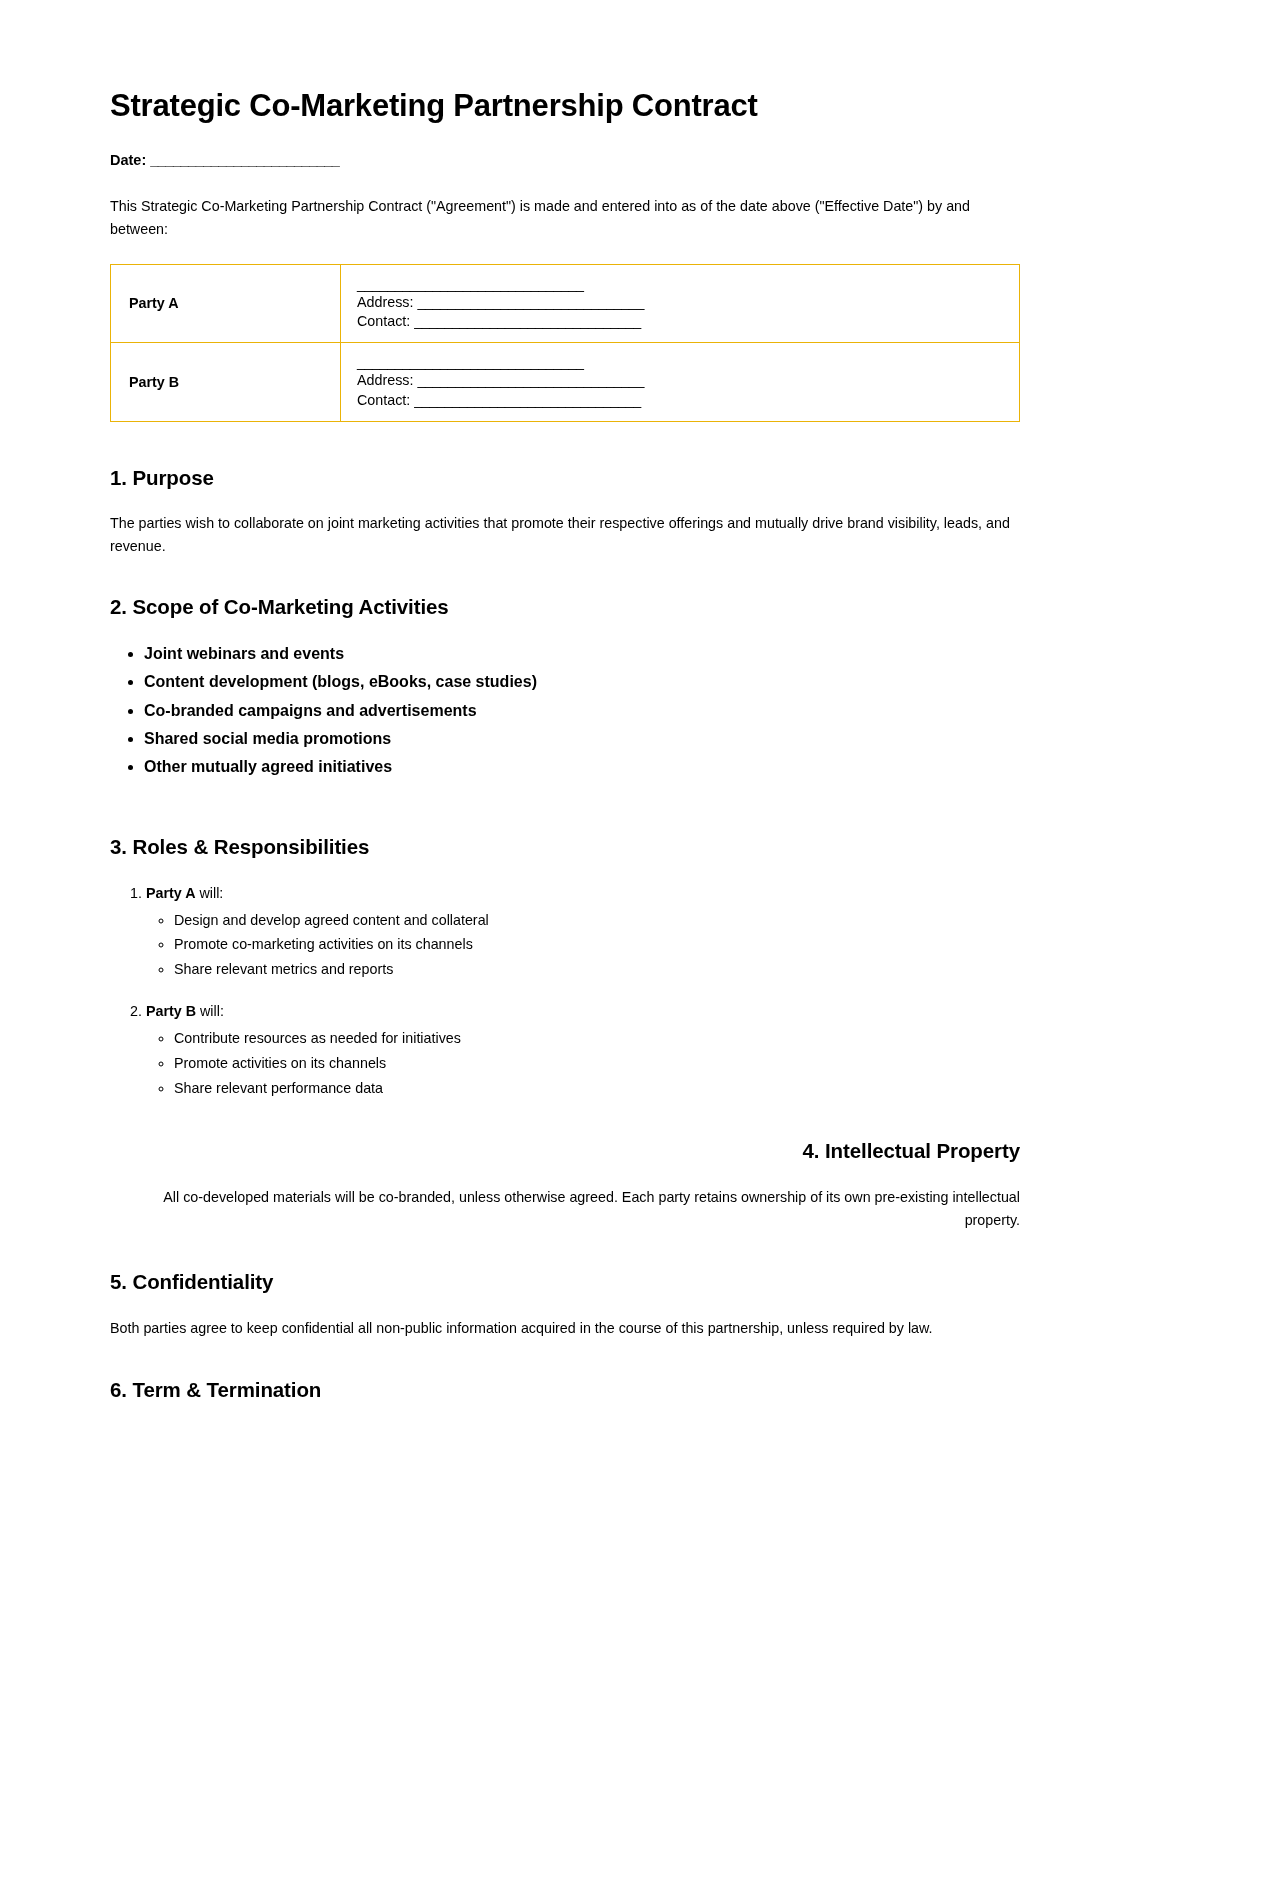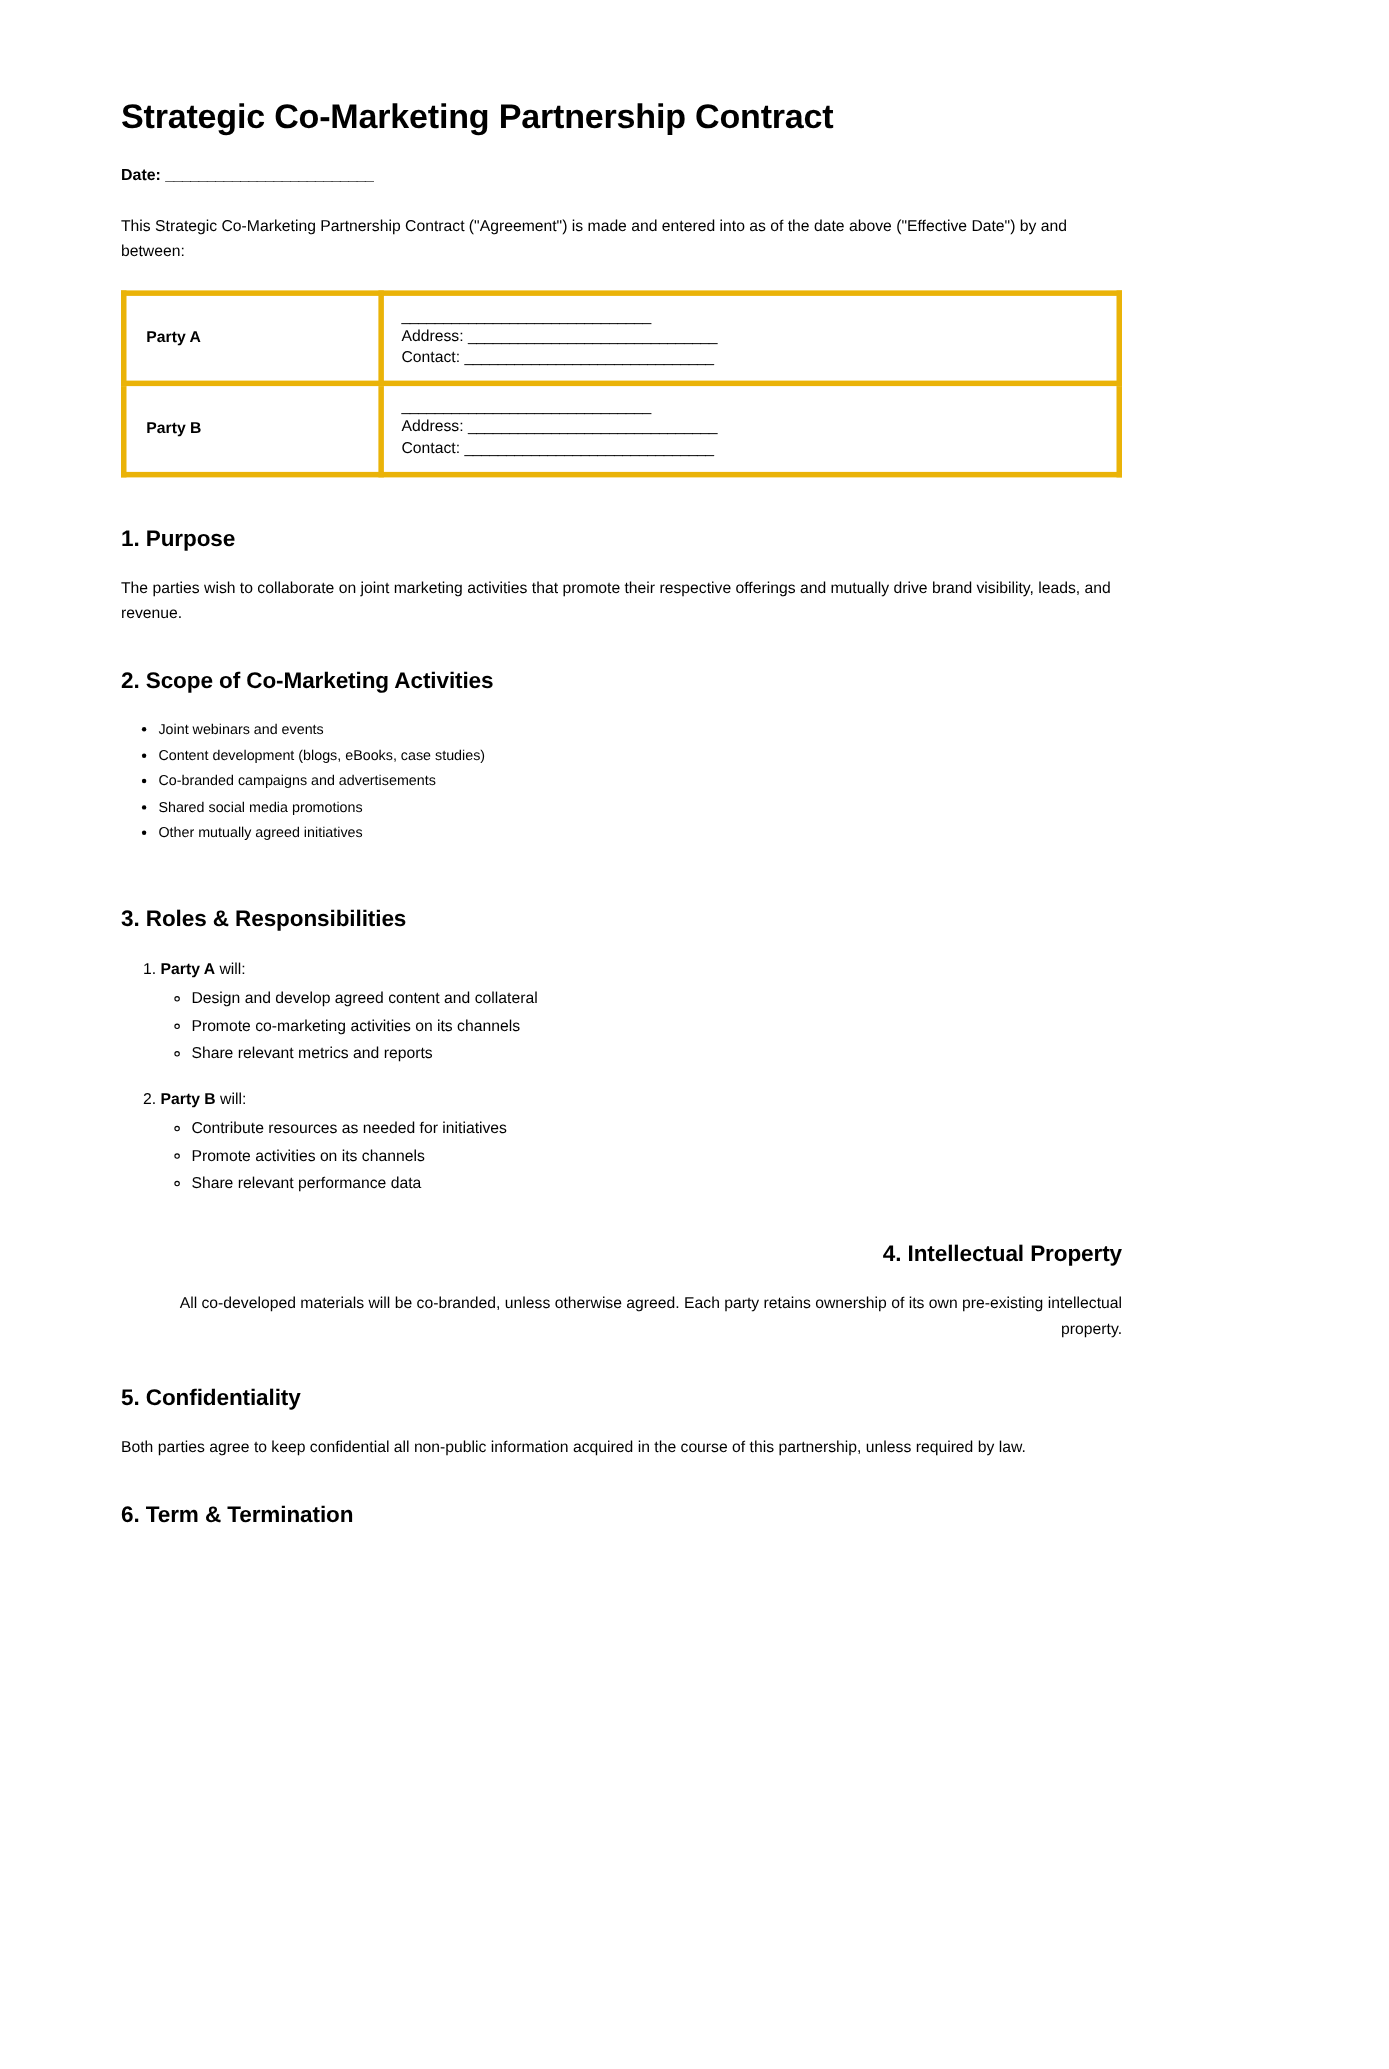--- a/index.html
+++ b/index.html
@@ -44,21 +44,21 @@
     line-height: 1.55;
     margin: 0 0 24px 0;
   }
   table.parties {
     border-collapse: collapse;
     width: 100%;
     margin: 0 0 44px 0;
     border: 1px solid #e3e3e3;
   }
   table.parties td {
-    border: 5px solid #eab308;
+    border: 1px solid #eab308;
     padding: 12px 16px;
     vertical-align: middle;
     font-size: 14.3px;
     line-height: 1.45;
   }
   table.parties td.label-cell {
     width: 195px;
     font-weight: bold;
     padding-left: 18px;
   }
@@ -96,23 +96,24 @@
     font-size: 14.3px;
     line-height: 1.62;
     margin: 0;
   }
   ul.bullets {
     margin: 0;
     padding-left: 34px;
     list-style-type: disc;
   }
   ul.bullets > li {
-    font-size: 13px;
+    font-size: 16px;
     line-height: 1.58;
     margin-bottom: 3px;
+    font-weight: bold;
   }
   ol.roles {
     margin: 0;
     padding-left: 36px;
     list-style-type: decimal;
   }
   ol.roles > li {
     font-size: 14.3px;
     line-height: 1.58;
     margin-bottom: 6px;

